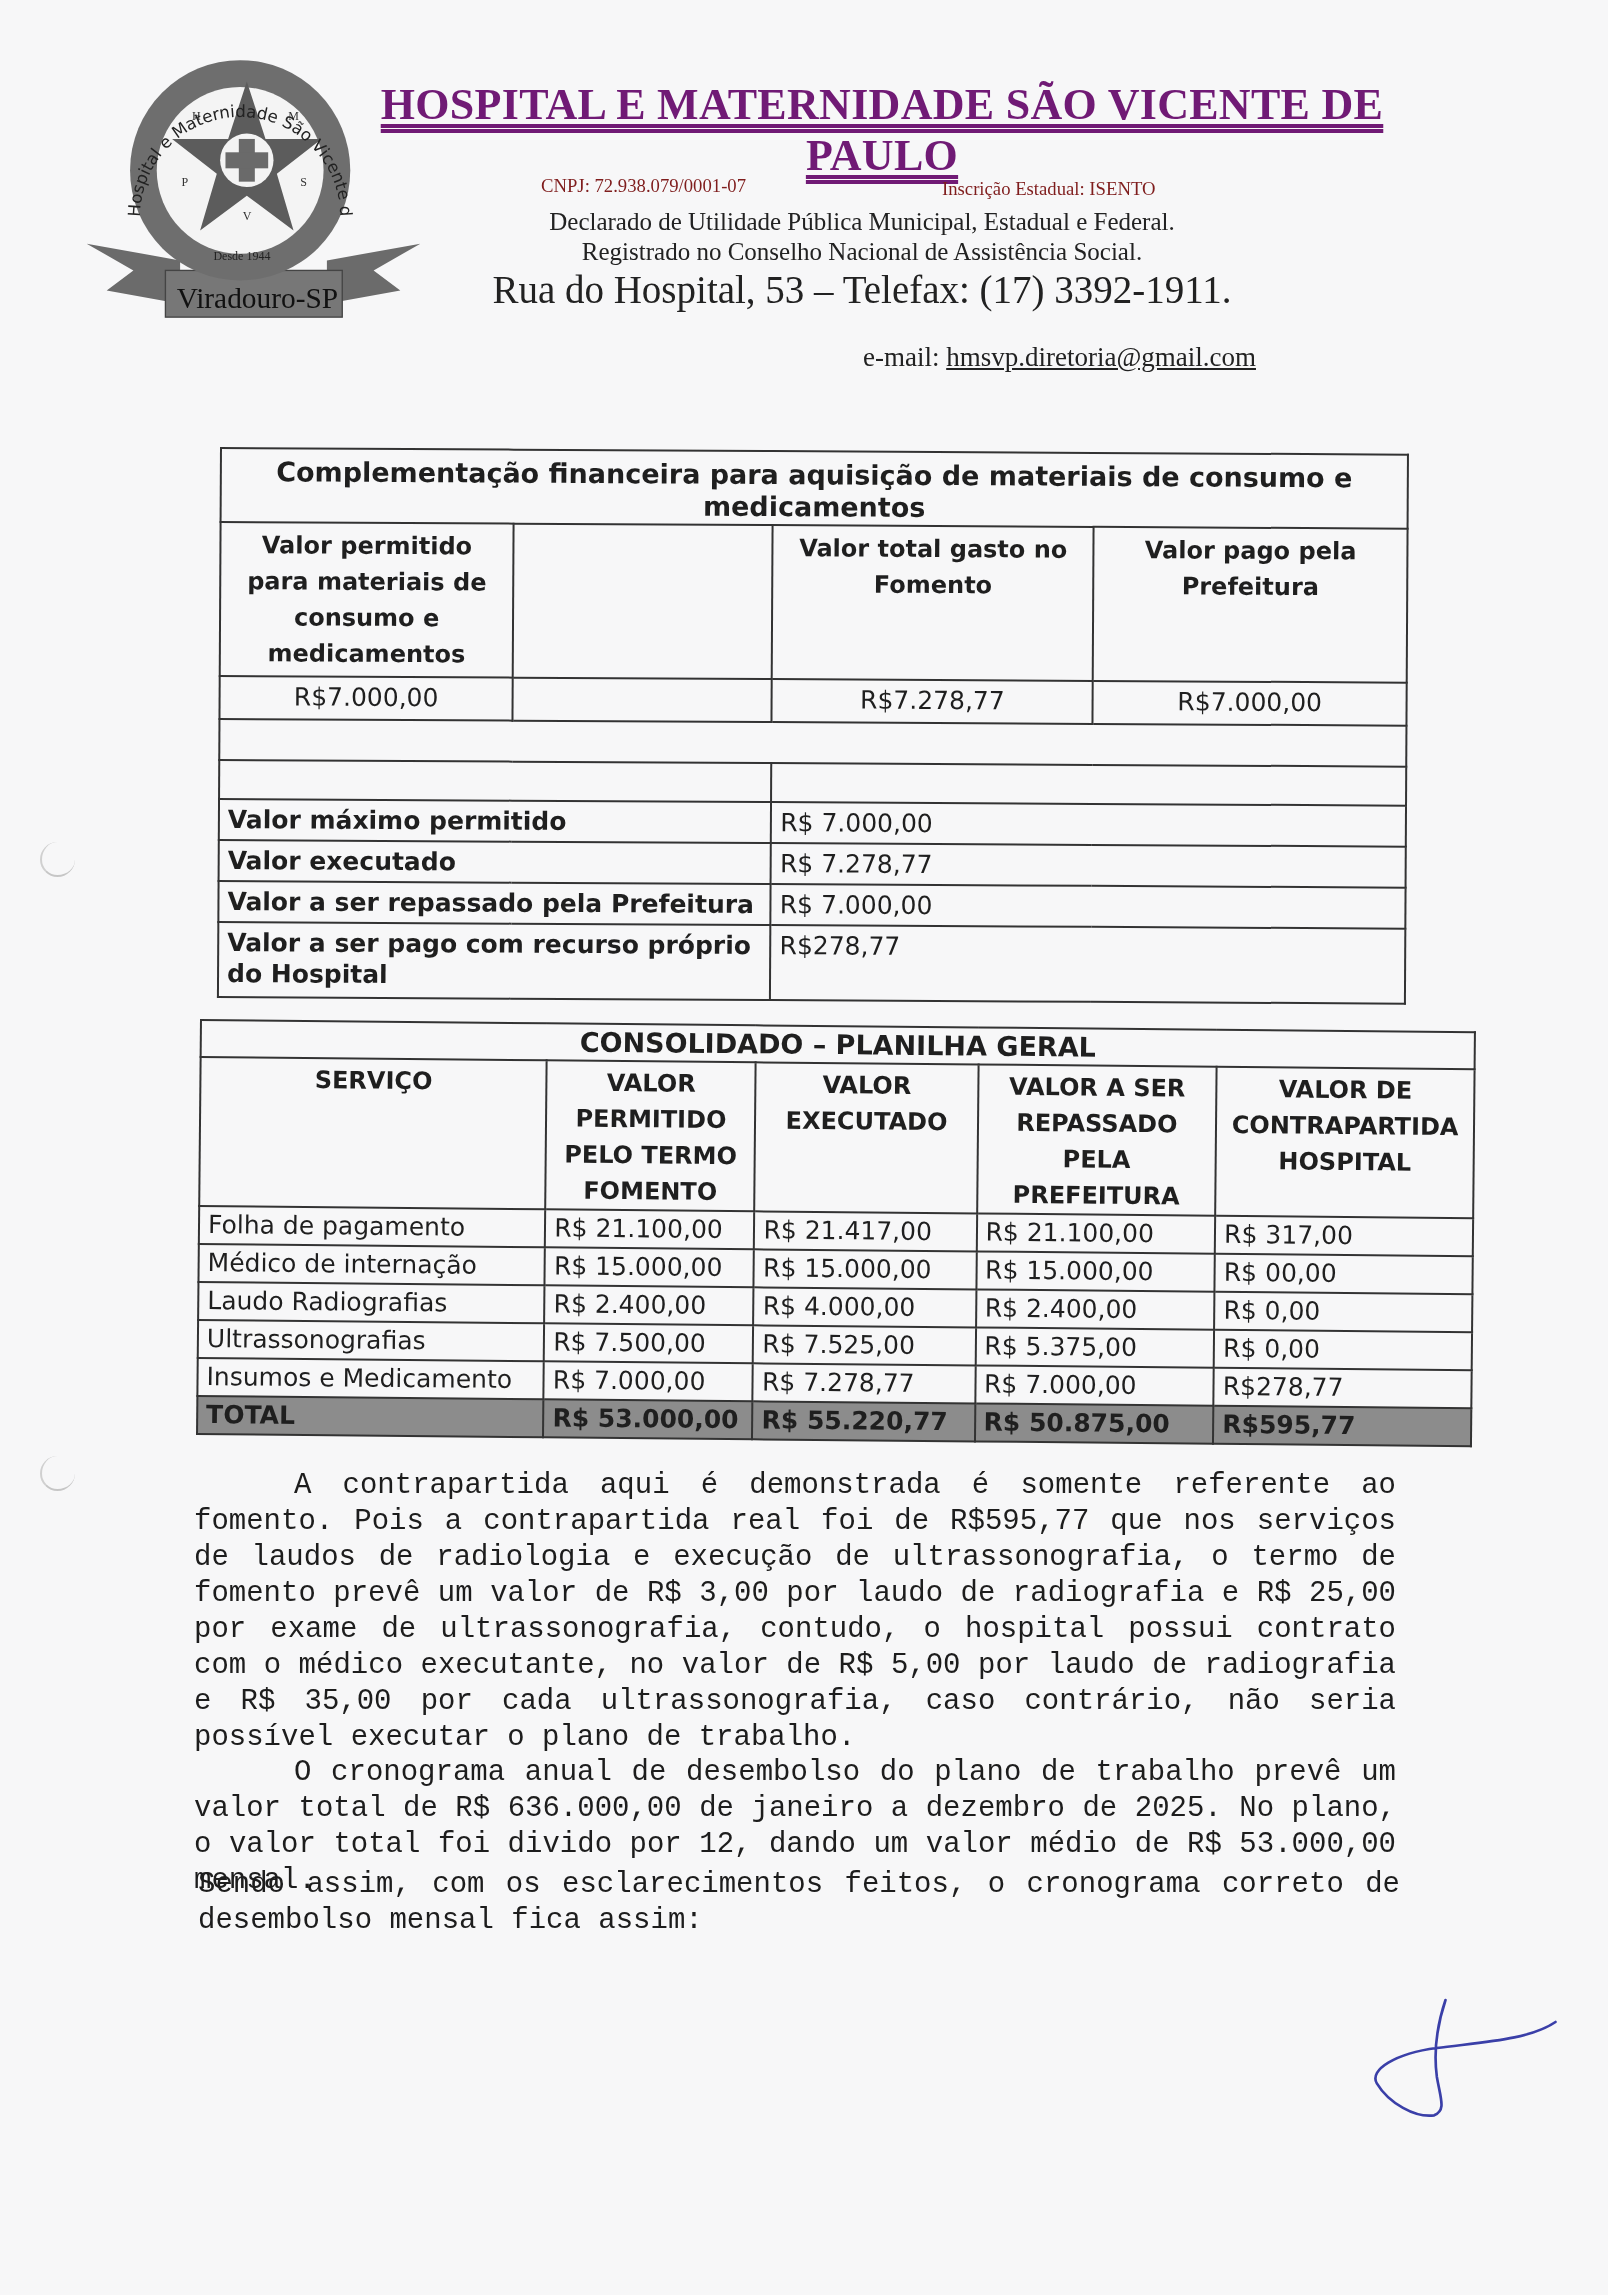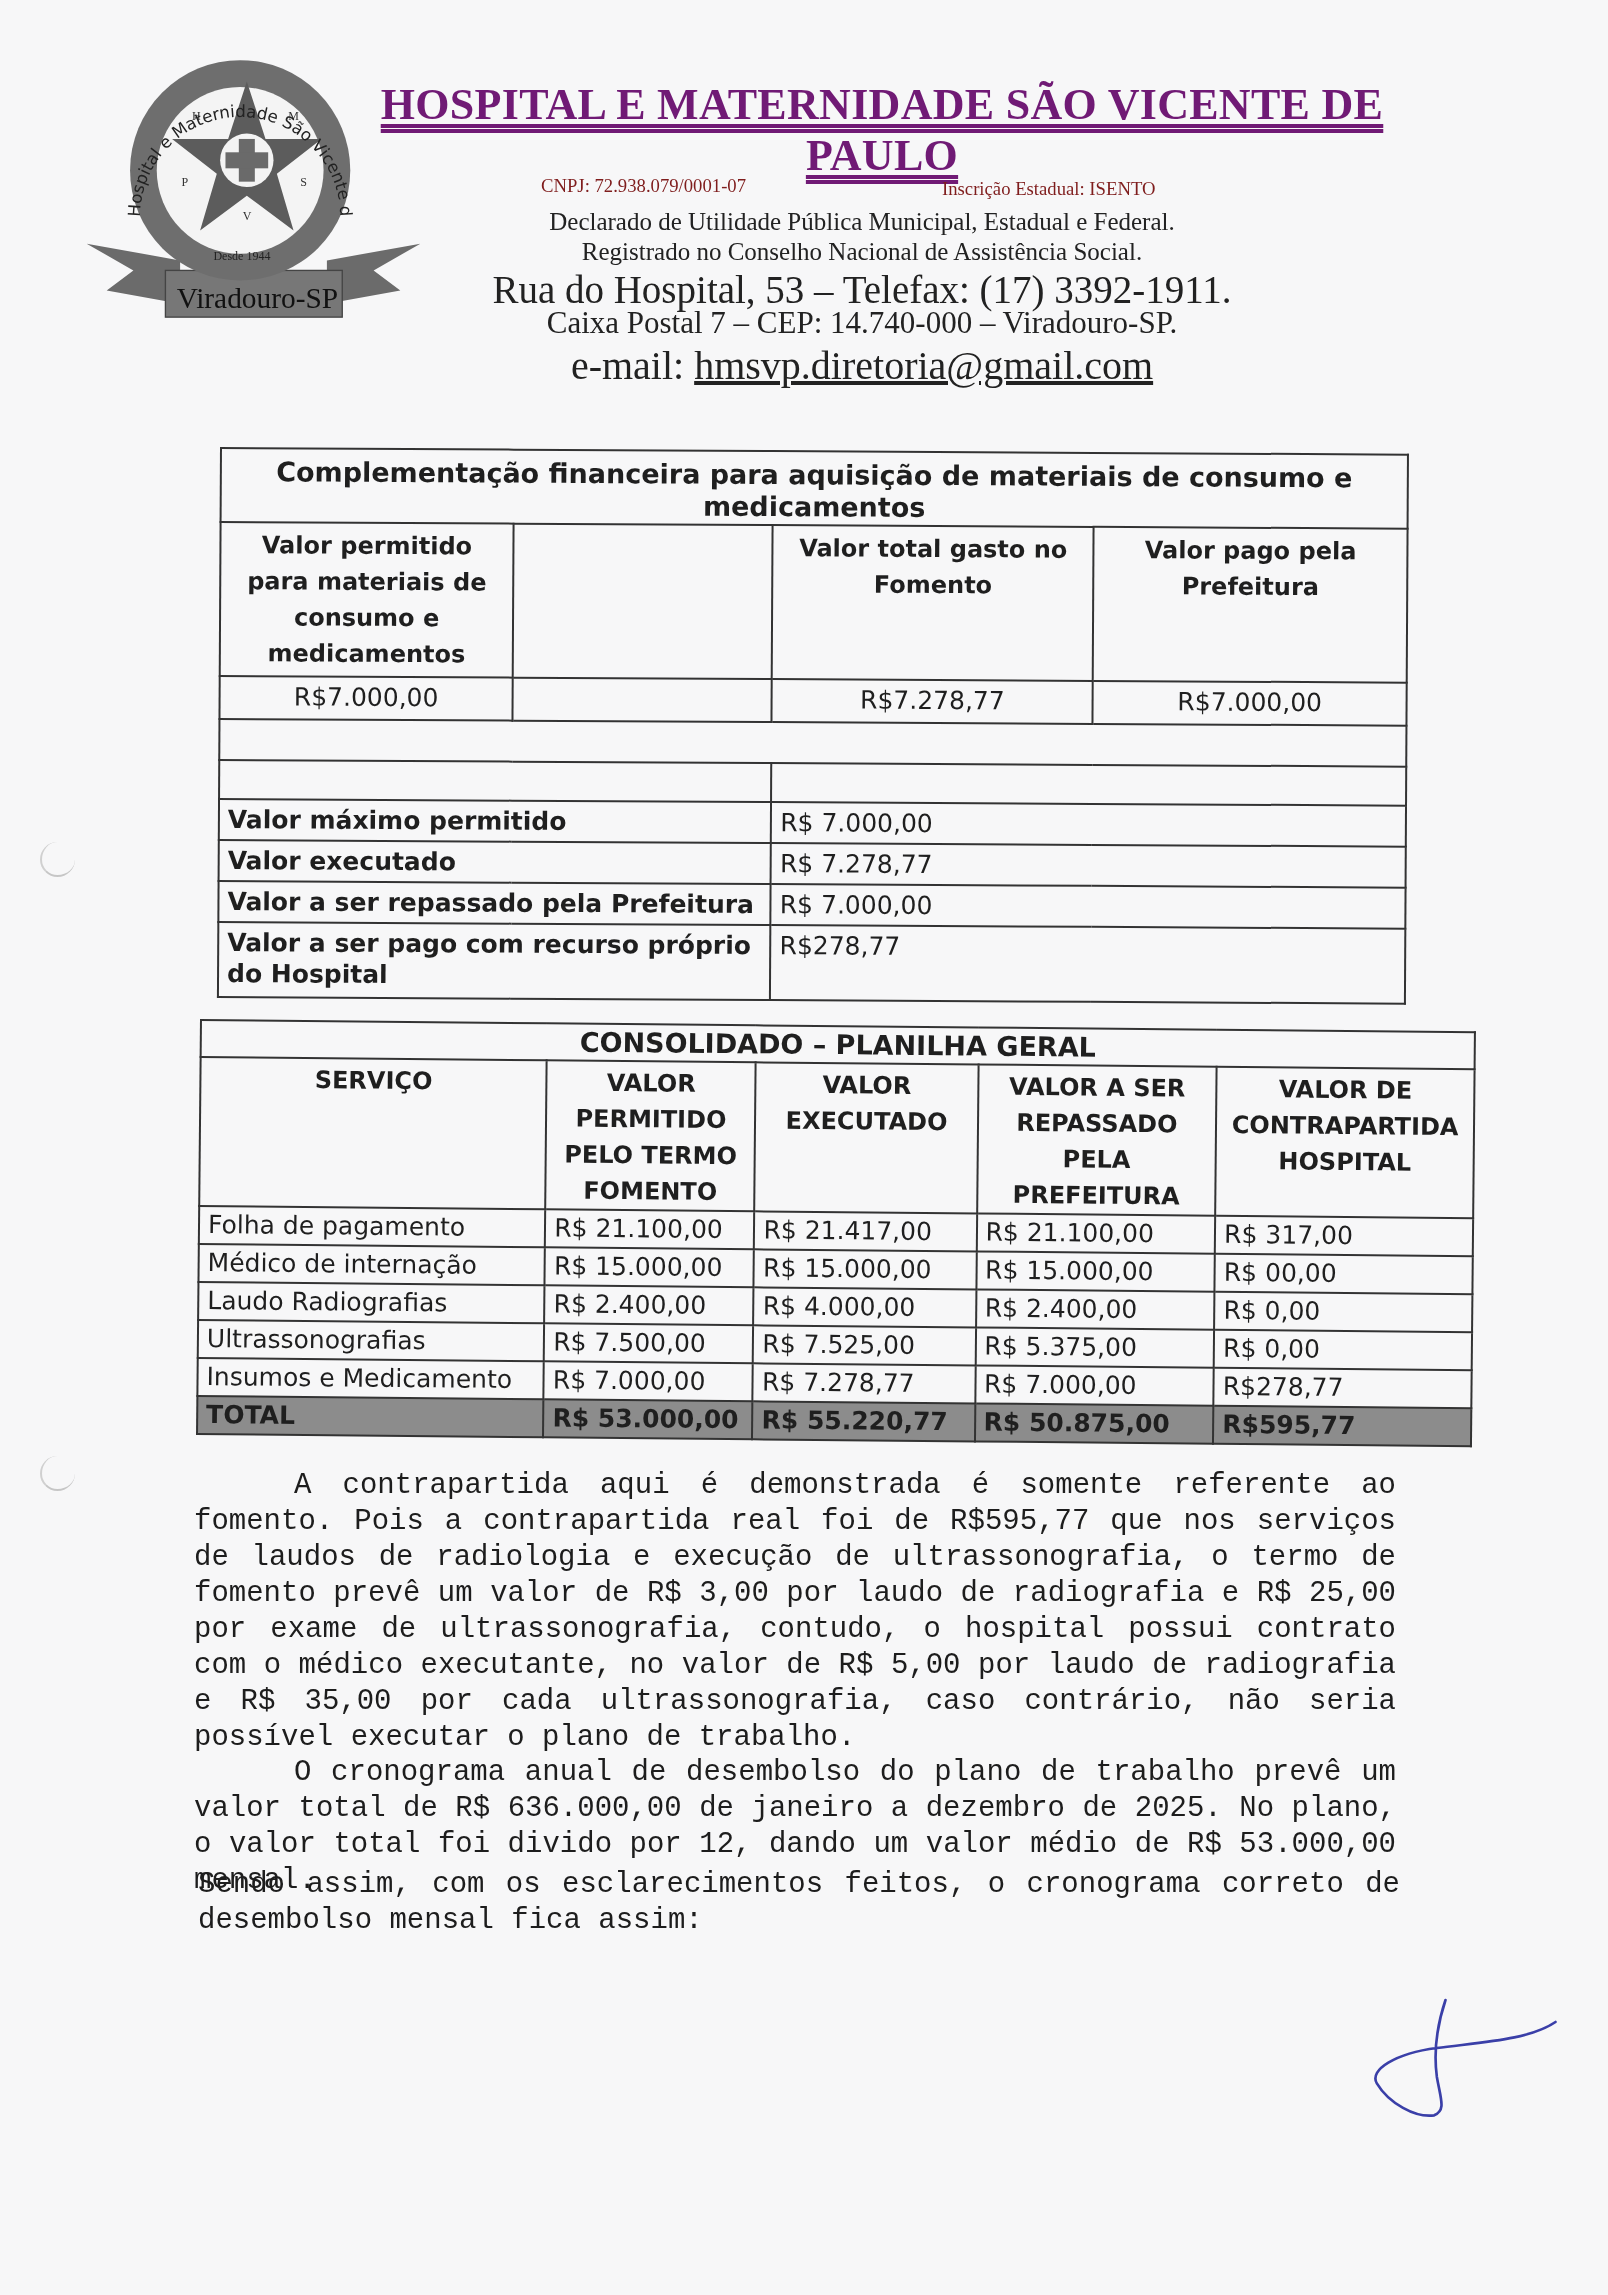--- a/index.html
+++ b/index.html
@@ -109,22 +109,21 @@
     <div>PAULO</div>
   </div>
 
   <div class="cnpj-row">
     <span>CNPJ: 72.938.079/0001-07</span>
     <span class="ie">Inscrição Estadual: ISENTO</span>
   </div>
   <div class="hdr-line" style="left:468px; top:208px; width:788px; font-size:25px;">Declarado de Utilidade Pública Municipal, Estadual e Federal.</div>
   <div class="hdr-line" style="left:468px; top:238px; width:788px; font-size:25px;">Registrado no Conselho Nacional de Assistência Social.</div>
   <div class="hdr-line" style="left:468px; top:267px; width:788px; font-size:39px;">Rua do Hospital, 53 – Telefax: (17) 3392-1911.</div>
-  <div class="hdr-line" style="left:468px; top:305px; width:788px; font-size:31px;">Caixa Postal 7 – CEP: 14.740-000 – Viradouro-SP.</div>
-  <div class="hdr-line" style="left:468px; top:342px; width:788px; font-size:40px;">
+  <div class="hdr-line" style="left:468px; top:342px; width:788px; font-size:27px;text-align:right;">
     <span>e-mail: </span><span class="email-link">hmsvp.diretoria@gmail.com</span>
   </div>
 
   <table class="t1">
     <tbody>
         <tr>
       <td colspan="4" class="cap">Complementação financeira para aquisição de materiais de consumo e medicamentos</td>
     </tr>
     <tr style="height:99px;">
       <td class="h" style="width:267px;">Valor permitido para materiais de consumo e medicamentos</td>

